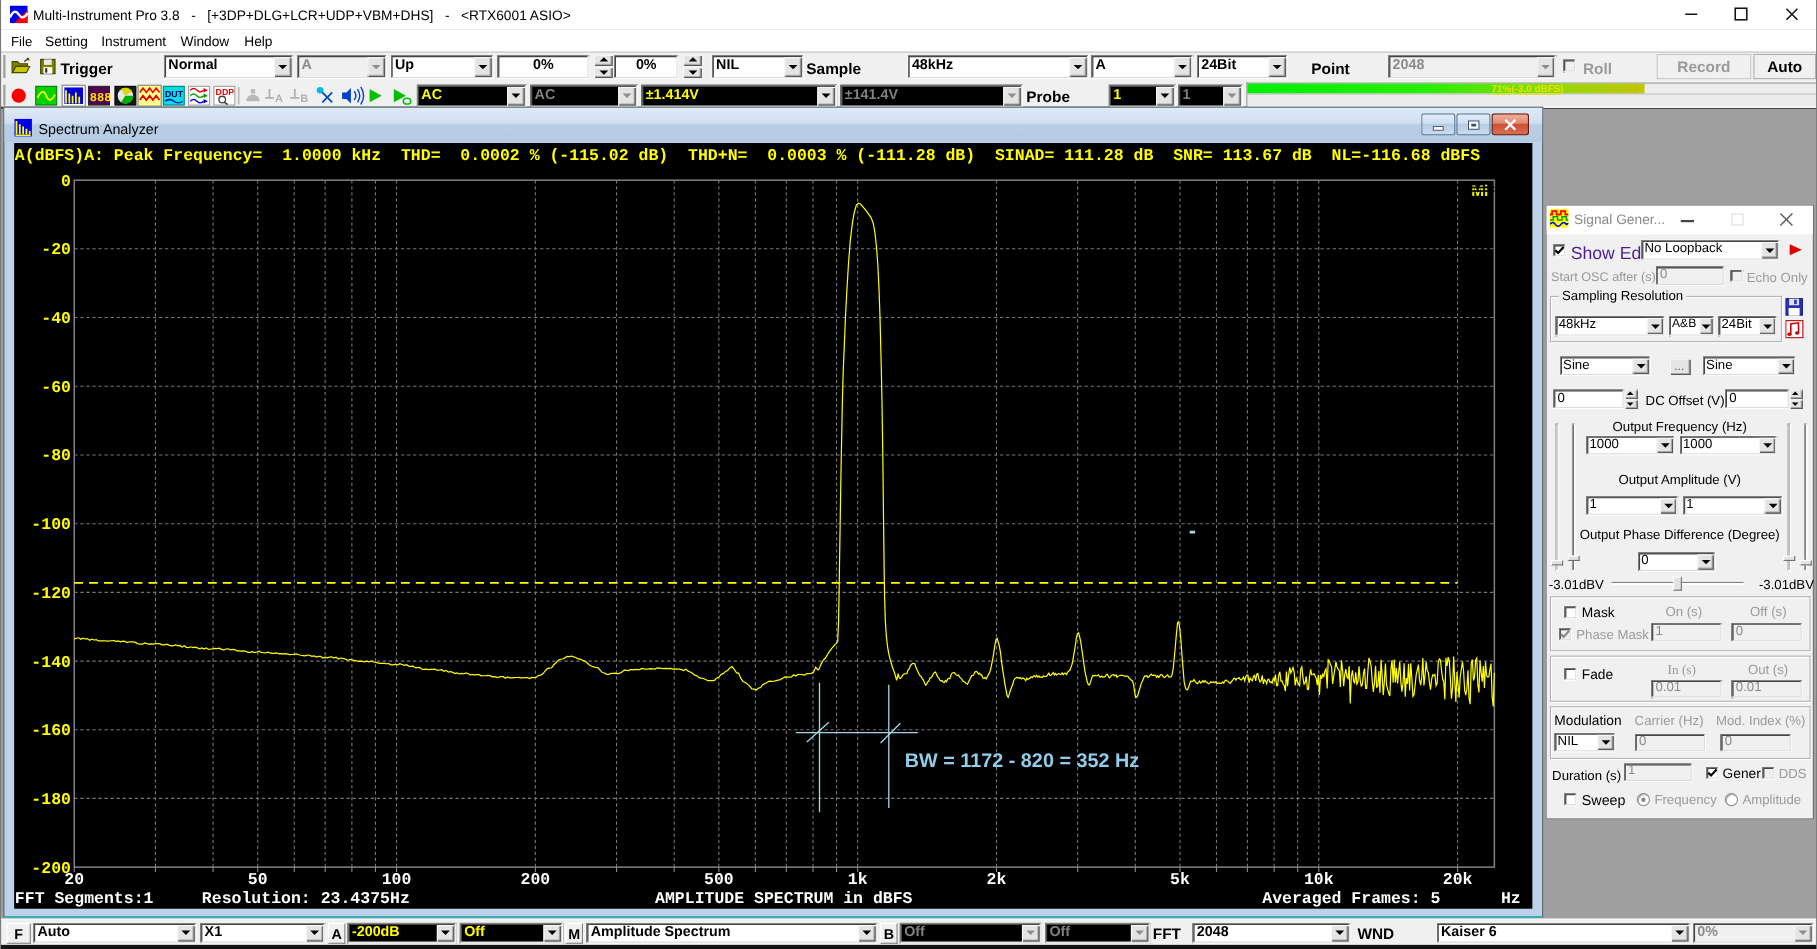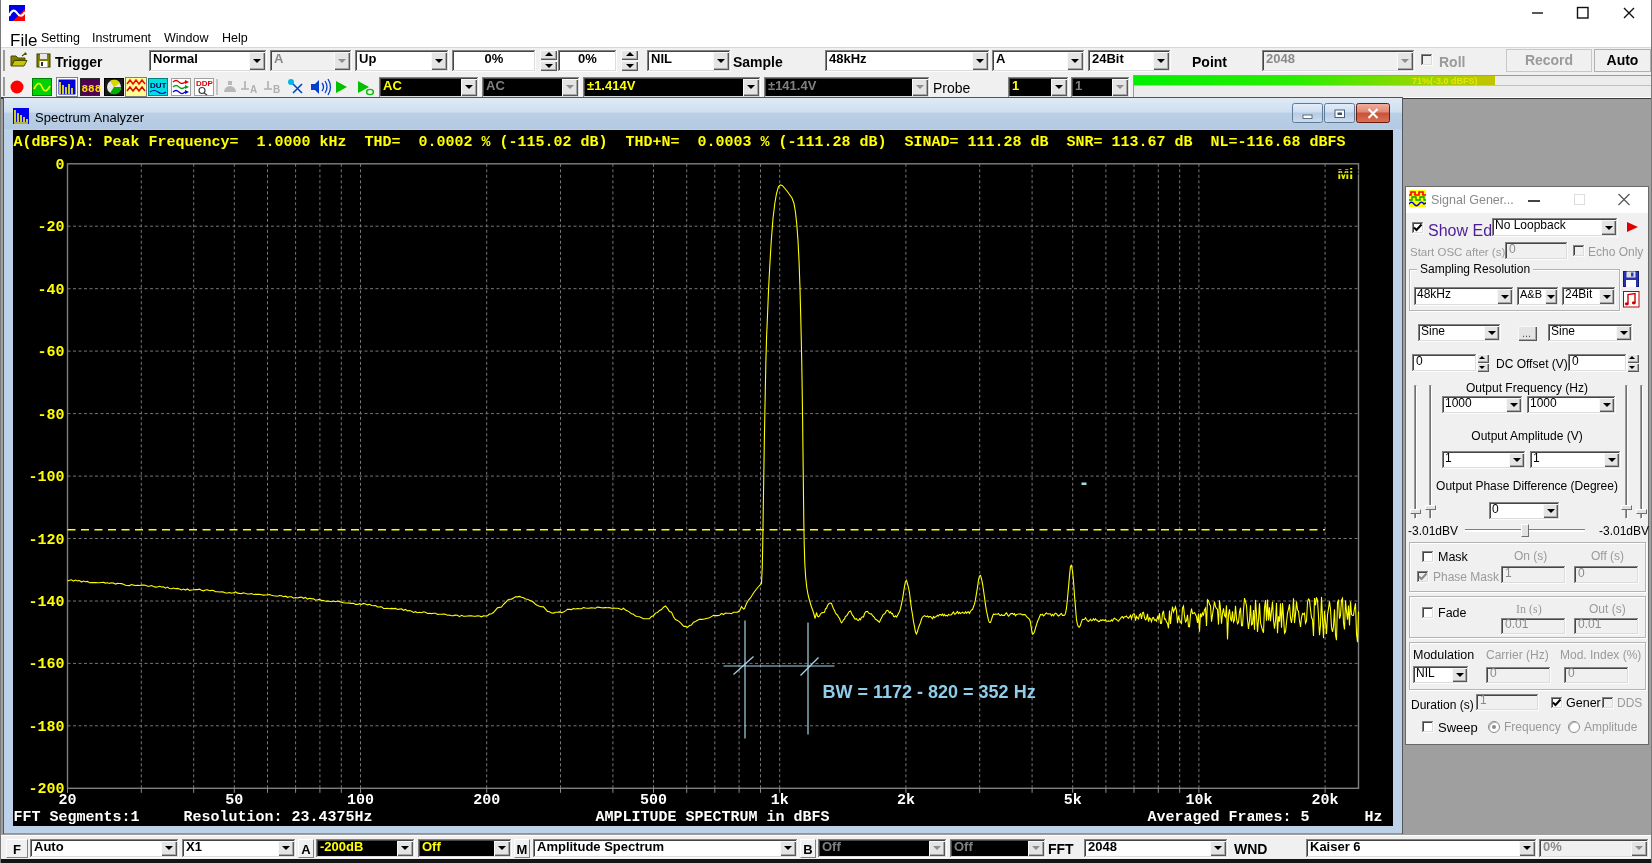--- a/index.html
+++ b/index.html
@@ -8,27 +8,28 @@
 .tri.up{border-top:none;border-bottom:4px solid #000;margin-top:-3px;}
 </style></head>
 <body>
 <div style="position:relative;width:1652px;height:863px;">
 <div style="left:0px;top:0px;width:1652px;height:27px;background:#fff;border-bottom:0;"></div>
     <svg style="position:absolute;left:9px;top:5px" width="17" height="17">
 <rect x="0" y="0" width="16" height="16" fill="#0000e8"></rect>
 <path d="M16 16 L4 16 L16 4 Z" fill="#ff0000"></path>
 <path d="M0 11 Q4 2 8 8 T16 7" stroke="#fff" stroke-width="2.2" fill="none"></path>
 </svg>
+    <div style="position:absolute;left:30px;top:7px;font-size:12.5px;font-weight:normal;color:#000;white-space:nowrap;">Multi-Instrument Pro 3.8&nbsp;&nbsp;&nbsp;-&nbsp;&nbsp;&nbsp;[+3DP+DLG+LCR+UDP+VBM+DHS]&nbsp;&nbsp;&nbsp;-&nbsp;&nbsp;&nbsp;&lt;RTX6001 ASIO&gt;</div>
     <svg style="position:absolute;left:1524px;top:0px" width="128" height="26">
 <line x1="8" y1="13" x2="19" y2="13" stroke="#111" stroke-width="1.4"></line>
 <rect x="53.5" y="7.5" width="10.5" height="10.5" fill="none" stroke="#111" stroke-width="1.4"></rect>
 <path d="M100 8 L110 18 M110 8 L100 18" stroke="#111" stroke-width="1.4"></path>
 </svg>
     <div style="left:0px;top:27px;width:1652px;height:20px;background:#fff;"></div>
-    <div style="position:absolute;left:10px;top:31px;font-size:17px;font-weight:normal;color:#000;white-space:nowrap;">File</div>
+    <div style="position:absolute;left:10px;top:31px;font-size:12px;font-weight:normal;color:#000;white-space:nowrap;">File</div>
     <div style="position:absolute;left:41px;top:31px;font-size:12.5px;font-weight:normal;color:#000;white-space:nowrap;">Setting</div>
     <div style="position:absolute;left:92px;top:31px;font-size:12.5px;font-weight:normal;color:#000;white-space:nowrap;">Instrument</div>
     <div style="position:absolute;left:164px;top:31px;font-size:12.5px;font-weight:normal;color:#000;white-space:nowrap;">Window</div>
     <div style="position:absolute;left:222px;top:31px;font-size:12.5px;font-weight:normal;color:#000;white-space:nowrap;">Help</div>
     <div style="left:0px;top:46.5px;width:1652px;height:1px;background:#d8d8d8;"></div>
     <div style="left:0px;top:47.5px;width:1652px;height:49px;background:#f0f0f0;"></div>
     <div style="left:0px;top:96.5px;width:1652px;height:2px;background:#3c3c3c;"></div>
     <div style="left:3px;top:50px;width:2px;height:21px;background:#fff;border-right:2px solid #9a9a9a;"></div>
     <div style="left:3px;top:77px;width:2px;height:19px;background:#fff;border-right:2px solid #9a9a9a;"></div>
     <svg style="position:absolute;left:10px;top:52px" width="44" height="17">
@@ -135,31 +136,31 @@
       </div></div>
     <div class="fld" style="left:482px;top:76.5px;width:98px;height:21px;background:#000;color:#808080;font-size:13px;font-weight:bold;line-height:17px;padding-left:4px;">AC<div class="abtn" style="right:2px;top:2px;bottom:2px;width:16px;">
         <span class="tri" style="border-top-color:#8e8e8e"></span>
       </div></div>
     <div class="fld" style="left:583px;top:76.5px;width:178px;height:21px;background:#000;color:#ffff00;font-size:13px;font-weight:bold;line-height:17px;padding-left:4px;">±1.414V<div class="abtn" style="right:2px;top:2px;bottom:2px;width:16px;">
         <span class="tri" style="border-top-color:#000"></span>
       </div></div>
     <div class="fld" style="left:764px;top:76.5px;width:166px;height:21px;background:#000;color:#808080;font-size:13px;font-weight:bold;line-height:17px;padding-left:4px;">±141.4V<div class="abtn" style="right:2px;top:2px;bottom:2px;width:16px;">
         <span class="tri" style="border-top-color:#8e8e8e"></span>
       </div></div>
-    <div style="position:absolute;left:933px;top:80px;font-size:14px;font-weight:normal;color:#000;white-space:nowrap;">Probe</div>
+    <div style="position:absolute;left:933px;top:80px;font-size:14px;font-weight:bold;color:#000;white-space:nowrap;">Probe</div>
     <div class="fld" style="left:1008px;top:76.5px;width:61px;height:21px;background:#000;color:#ffff00;font-size:13px;font-weight:bold;line-height:17px;padding-left:4px;">1<div class="abtn" style="right:2px;top:2px;bottom:2px;width:16px;">
         <span class="tri" style="border-top-color:#000"></span>
       </div></div>
     <div class="fld" style="left:1071px;top:76.5px;width:59px;height:21px;background:#000;color:#808080;font-size:13px;font-weight:bold;line-height:17px;padding-left:4px;">1<div class="abtn" style="right:2px;top:2px;bottom:2px;width:16px;">
         <span class="tri" style="border-top-color:#8e8e8e"></span>
       </div></div>
     <div style="left:1133px;top:74.5px;width:519px;height:23.5px;background:#ececec;border:1px solid #9a9a9a;border-bottom-color:#fff;border-right-color:#fff;"></div>
     <div style="left:1134px;top:75.5px;width:360.5px;height:9.5px;background:linear-gradient(90deg,#00ef00 0%,#2aee00 45%,#93d800 78%,#c3c400 100%);"></div>
     <div style="left:1134px;top:85px;width:517px;height:1px;background:#c0c0c0;"></div>
-    <div style="position:absolute;left:1412px;top:75.5px;font-size:9px;font-weight:bold;color:#e8e400;white-space:nowrap;">71%(-3.0 dBFS)</div>
+    <div style="position:absolute;left:1356px;top:75.5px;font-size:9px;font-weight:bold;color:#e8e400;white-space:nowrap;text-decoration:underline;">71%(-3.0 dBFS)</div>
 <div style="left:3px;top:97px;width:1399.5px;height:737px;background:#bdd2e8;border:1px solid #50575e;"></div>
     <div style="left:4px;top:98px;width:1397.5px;height:31px;background:linear-gradient(#dfeaf5,#cfdef0 45%,#b9cfe6 50%,#b3cae2);"></div>
     <svg style="position:absolute;left:13px;top:108px" width="17" height="17">
 <rect x="0" y="0" width="16" height="16" fill="#0000f0"></rect>
 <path d="M2 14 V2 M5 14 V5 M8 14 V7 M11 14 V9 M14 14 V11" stroke="#ffff00" stroke-width="1.6"></path>
 <line x1="1" y1="15" x2="15" y2="15" stroke="#ffff00" stroke-width="1.4"></line>
 </svg>
     <div style="position:absolute;left:35px;top:110px;font-size:13px;font-weight:normal;color:#000;white-space:nowrap;">Spectrum Analyzer</div>
     <svg style="position:absolute;left:1292px;top:102.5px" width="99" height="21">
 <defs>

